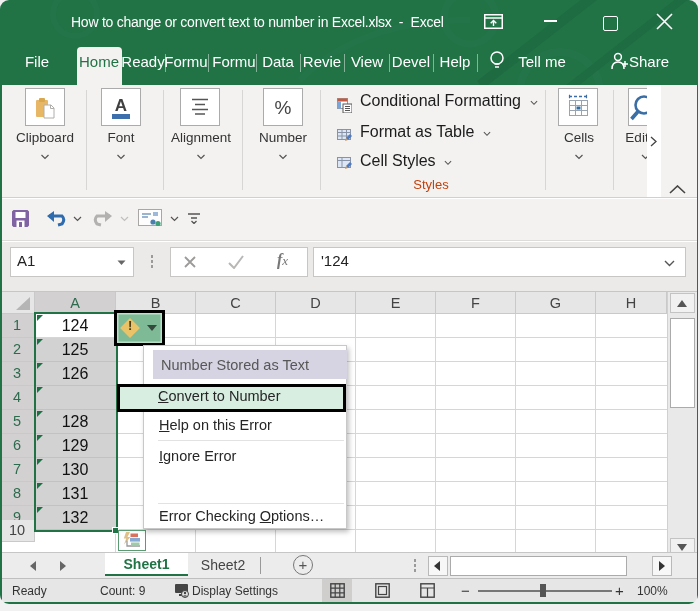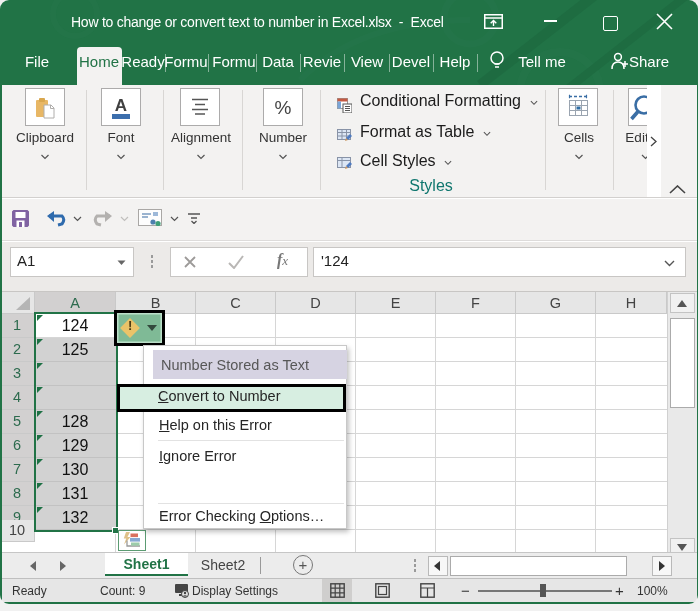--- a/index.html
+++ b/index.html
@@ -164,21 +164,21 @@
     </svg>
     <div class="srow" style="top:7px">Conditional Formatting&nbsp; <svg width="8" height="6" viewBox="0 0 9 6">
           <path d="M1 1 L4.5 4.5 L8 1" stroke="#555" stroke-width="1.2" fill="none"></path>
         </svg></div>
     <div class="srow" style="top:38px">Format as Table&nbsp; <svg width="8" height="6" viewBox="0 0 9 6">
           <path d="M1 1 L4.5 4.5 L8 1" stroke="#555" stroke-width="1.2" fill="none"></path>
         </svg></div>
     <div class="srow" style="top:67px">Cell Styles&nbsp; <svg width="8" height="6" viewBox="0 0 9 6">
           <path d="M1 1 L4.5 4.5 L8 1" stroke="#555" stroke-width="1.2" fill="none"></path>
         </svg></div>
-    <div class="abs" style="left:431px;top:92px;transform:translateX(-50%);font-size:16px;color:#0f766e">Styles</div>
+    <div class="abs" style="left:431px;top:92px;transform:translateX(-50%);font-size:13px;color:#c2410c">Styles</div>
 
     <div class="gbox" style="left:558px"></div>
     <svg class="abs" style="left:568px;top:9px" width="24" height="24" viewBox="0 0 24 24">
       <path d="M1.5 2.5 L4 2.5 M6 2.5 L9 2.5 M11 2.5 L14 2.5 M16 2.5 L18.5 2.5" stroke="#3a6ea5" stroke-width="1.6"></path>
       <path d="M1.5 0.8 L1.5 4.2 M18.5 0.8 L18.5 4.2" stroke="#3a6ea5" stroke-width="1.2"></path>
       <rect x="1.5" y="6.5" width="18" height="15" fill="#fff" stroke="#9aa4b0"></rect>
       <path d="M1.5 11.5 L19.5 11.5 M1.5 16.5 L19.5 16.5 M7.5 6.5 L7.5 21.5 M13.5 6.5 L13.5 21.5" stroke="#9aa4b0" stroke-width="1"></path>
       <rect x="8.5" y="12.5" width="4" height="3" fill="#2e6da4"></rect>
     </svg>
     <div class="glabel" style="left:579px">Cells</div>
@@ -288,20 +288,21 @@
     <div class="rowhead" style="top:190px;background:#d2d0d0;color:#2d6b4e">8</div>
     <div class="rowhead" style="top:214px;background:#d2d0d0;color:#2d6b4e">9</div>
     <div class="rowhead" style="top:228px;height:22px;line-height:21px">10</div>
 
     <div class="abs" style="left:36px;top:22px;width:631px;height:238px;background-image:repeating-linear-gradient(to right,transparent 0,transparent 79px,#d6d6d6 79px,#d6d6d6 80px),repeating-linear-gradient(to bottom,transparent 0,transparent 23px,#d6d6d6 23px,#d6d6d6 24px)"></div>
 
     <div class="abs" style="left:36px;top:46px;width:80px;height:192px;background-image:repeating-linear-gradient(to bottom,#d2d2d2 0,#d2d2d2 23px,#c2c2c2 23px,#c2c2c2 24px)"></div>
 
     <div class="cellnum" style="top:22px">124</div>
     <div class="cellnum" style="top:46px">125</div>
+    <div class="cellnum" style="top:70px">126</div>
     <div class="cellnum" style="top:118px">128</div>
     <div class="cellnum" style="top:142px">129</div>
     <div class="cellnum" style="top:166px">130</div>
     <div class="cellnum" style="top:190px">131</div>
     <div class="cellnum" style="top:214px">132</div>
 
     <div class="tri" style="left:37px;top:23px;border-width:6px 6px 0 0;border-color:#1e7145 transparent transparent transparent"></div>
     <div class="tri" style="left:37px;top:47px;border-width:6px 6px 0 0;border-color:#1e7145 transparent transparent transparent"></div>
     <div class="tri" style="left:37px;top:71px;border-width:6px 6px 0 0;border-color:#1e7145 transparent transparent transparent"></div>
     <div class="tri" style="left:37px;top:95px;border-width:6px 6px 0 0;border-color:#1e7145 transparent transparent transparent"></div>

